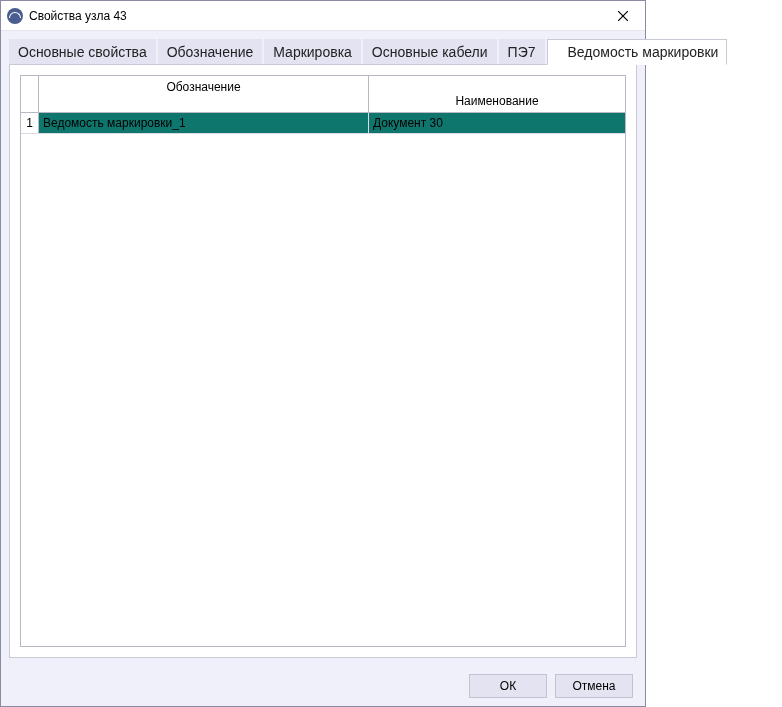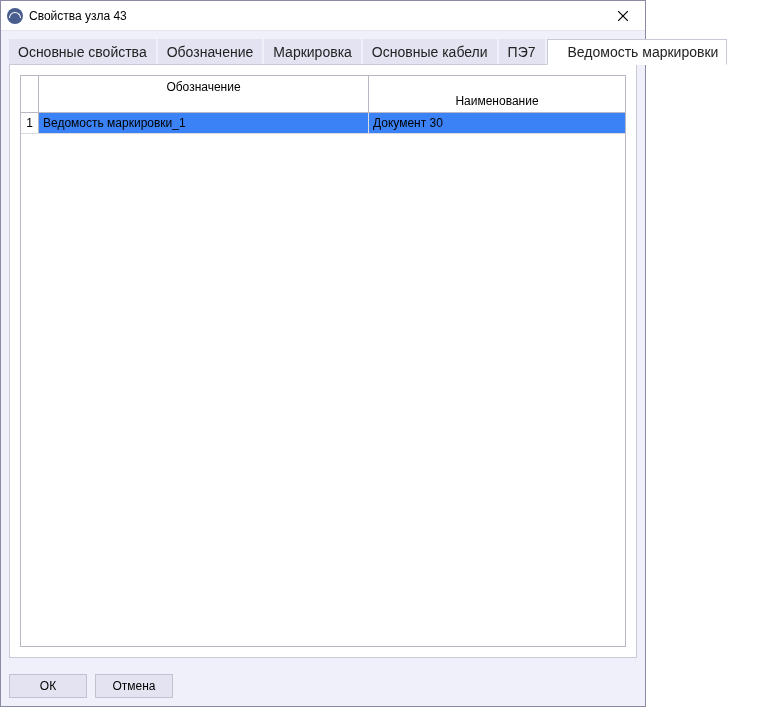--- a/index.html
+++ b/index.html
@@ -143,28 +143,28 @@
       border-right: 1px solid #b9b9c6;
       text-align: center;
       padding: 3px 0;
       font-size: 12px;
       background: #ffffff;
     }
     .grid-cell {
       padding: 3px 4px;
       border-right: 1px solid #dadae2;
       font-size: 12px;
-      background: #3b82f6;
+      background: #0f766e;
     }
     .grid-cell:last-child { border-right: none; }
     .button-bar {
       background: #f0f0fa;
       padding: 8px 12px 8px 8px;
       display: flex;
-      justify-content: flex-start;
+      justify-content: flex-end;
       gap: 8px;
     }
     .btn {
       min-width: 78px;
       height: 24px;
       background: #e3e3f2;
       border: 1px solid #c2c2d2;
       font-size: 12px;
       cursor: pointer;
       padding: 0 10px;

